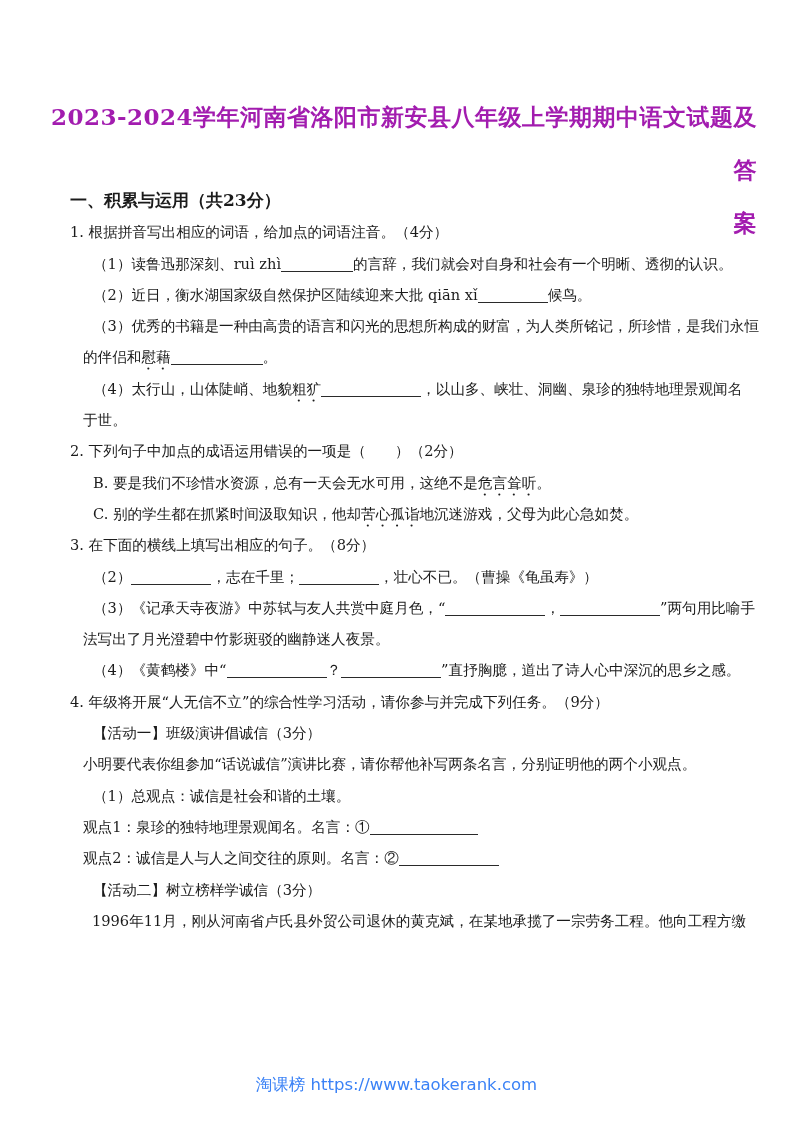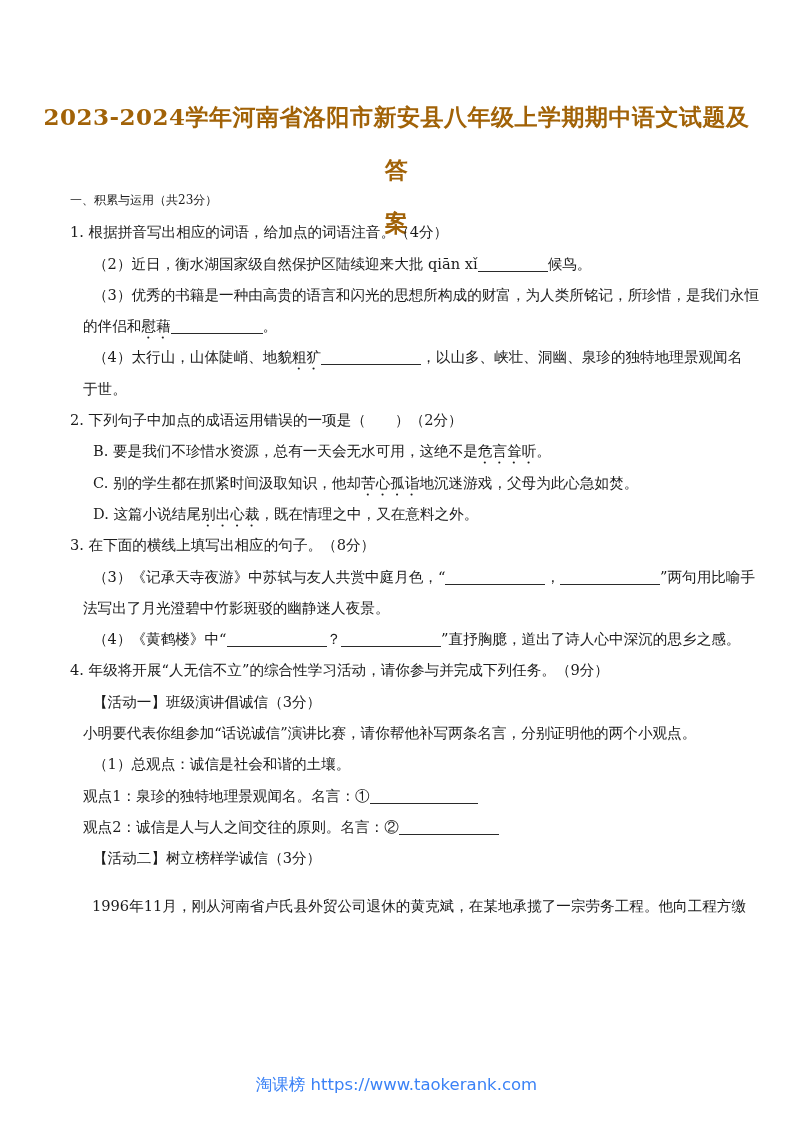--- a/index.html
+++ b/index.html
@@ -2,33 +2,33 @@
 <html><head>
 <meta charset="utf-8">
 <style>
   html,body{margin:0;padding:0;}
   body{
     width:793px;height:1122px;background:#ffffff;position:relative;overflow:hidden;
     font-family:"DejaVu Serif","Liberation Serif",serif;color:#1b1b1b;
   }
   .page{position:absolute;inset:0;background:#ffffff;}
   .title{
-    position:absolute;top:90px;left:36px;width:721px;text-align:center;
-    font-weight:bold;font-size:23px;line-height:53px;color:#a16207;letter-spacing:0.5px;
+    position:absolute;top:90px;left:36px;width:721px;text-align:right;
+    font-weight:bold;font-size:23px;line-height:53px;color:#a21caf;letter-spacing:0.5px;
   }
   .content{position:absolute;top:185px;left:70px;width:680px;}
   .line{
     margin:0;height:31.3px;font-size:14.6px;line-height:31.3px;
     white-space:nowrap;color:#1b1b1b;
   }
-  .line.heading{font-weight:normal;font-size:12px;}
+  .line.heading{font-weight:bold;font-size:17px;}
   .line.q{padding-left:0;}
   .line.sub{padding-left:23px;}
   .line.cont{padding-left:13px;}
-  .line.para{padding-left:22px;margin-top:16px;}
+  .line.para{padding-left:22px;}
   .blank{
     display:inline-block;border-bottom:1px solid #2a2a2a;height:15px;
     vertical-align:-3px;
   }
   .em{
     -webkit-text-emphasis:filled dot #1b1b1b;text-emphasis:filled dot #1b1b1b;
     -webkit-text-emphasis-position:under left;text-emphasis-position:under left;
   }
   .footer{
     position:absolute;left:0;right:0;bottom:26px;text-align:center;
@@ -42,30 +42,31 @@
 <div class="page">
 
   <div class="title">
     <div>2023-2024学年河南省洛阳市新安县八年级上学期期中语文试题及答</div>
     <div>案</div>
   </div>
 
   <div class="content">
       <p class="line heading"><span>一、积累与运用（共23分）</span></p>
       <p class="line q"><span>1. 根据拼音写出相应的词语，给加点的词语注音。（4分）</span></p>
+      <p class="line sub"><span>（1）读鲁迅那深刻、ruì zhì</span><span class="blank" style="width: 72px;"></span><span>的言辞，我们就会对自身和社会有一个明晰、透彻的认识。</span></p>
       <p class="line sub"><span>（2）近日，衡水湖国家级自然保护区陆续迎来大批 qiān xǐ</span><span class="blank" style="width: 70px;"></span><span>候鸟。</span></p>
       <p class="line sub"><span>（3）优秀的书籍是一种由高贵的语言和闪光的思想所构成的财富，为人类所铭记，所珍惜，是我们永恒</span></p>
       <p class="line cont"><span>的伴侣和</span><span class="em">慰藉</span><span class="blank" style="width: 92px;"></span><span>。</span></p>
       <p class="line sub"><span>（4）太行山，山体陡峭、地貌</span><span class="em">粗犷</span><span class="blank" style="width: 100px;"></span><span>，以山多、峡壮、洞幽、泉珍的独特地理景观闻名</span></p>
       <p class="line cont"><span>于世。</span></p>
       <p class="line q"><span>2. 下列句子中加点的成语运用错误的一项是（　　）（2分）</span></p>
       <p class="line sub"><span>B. 要是我们不珍惜水资源，总有一天会无水可用，这绝不是</span><span class="em">危言耸听</span><span>。</span></p>
       <p class="line sub"><span>C. 别的学生都在抓紧时间汲取知识，他却</span><span class="em">苦心孤诣</span><span>地沉迷游戏，父母为此心急如焚。</span></p>
-      <p class="line sub"><span>D. 这篇小说结尾</span><span class="em">别出心裁</span><span>，既在情理之中，又在意料之外。</span></p>
       <p class="line q"><span>3. 在下面的横线上填写出相应的句子。（8分）</span></p>
+      <p class="line sub"><span>（2）</span><span class="blank" style="width: 80px;"></span><span>，志在千里；</span><span class="blank" style="width: 80px;"></span><span>，壮心不已。（曹操《龟虽寿》）</span></p>
       <p class="line sub"><span>（3）《记承天寺夜游》中苏轼与友人共赏中庭月色，“</span><span class="blank" style="width: 100px;"></span><span>，</span><span class="blank" style="width: 100px;"></span><span>”两句用比喻手</span></p>
       <p class="line cont"><span>法写出了月光澄碧中竹影斑驳的幽静迷人夜景。</span></p>
       <p class="line sub"><span>（4）《黄鹤楼》中“</span><span class="blank" style="width: 100px;"></span><span>？</span><span class="blank" style="width: 100px;"></span><span>”直抒胸臆，道出了诗人心中深沉的思乡之感。</span></p>
       <p class="line q"><span>4. 年级将开展“人无信不立”的综合性学习活动，请你参与并完成下列任务。（9分）</span></p>
       <p class="line sub"><span>【活动一】班级演讲倡诚信（3分）</span></p>
       <p class="line cont"><span>小明要代表你组参加“话说诚信”演讲比赛，请你帮他补写两条名言，分别证明他的两个小观点。</span></p>
       <p class="line sub"><span>（1）总观点：诚信是社会和谐的土壤。</span></p>
       <p class="line cont"><span>观点1：泉珍的独特地理景观闻名。名言：①</span><span class="blank" style="width: 108px;"></span></p>
       <p class="line cont"><span>观点2：诚信是人与人之间交往的原则。名言：②</span><span class="blank" style="width: 100px;"></span></p>
       <p class="line sub"><span>【活动二】树立榜样学诚信（3分）</span></p>

